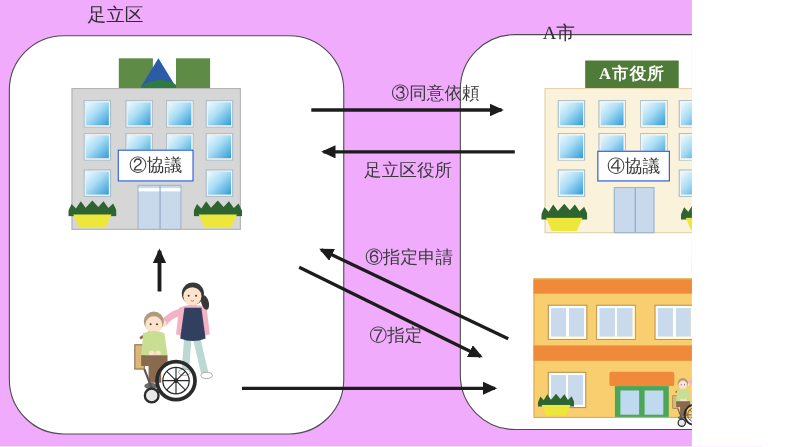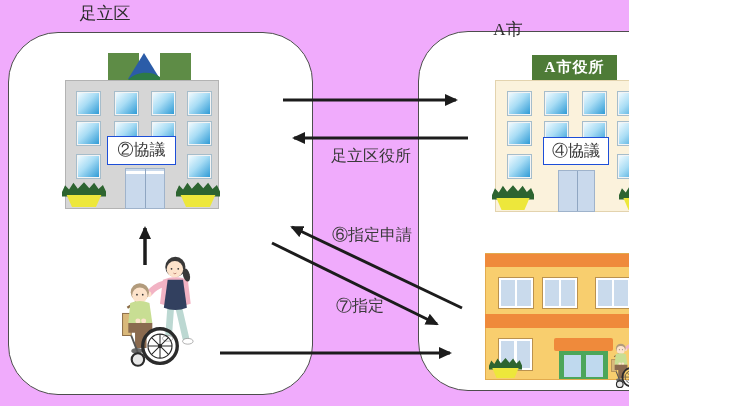--- a/index.html
+++ b/index.html
@@ -198,20 +198,21 @@
   <svg class="people" style="left:112px;top:252px;width:96px;height:120px;">
     <use href="#sym-people"></use>
   </svg>
   <svg class="people" style="left:606px;top:327px;width:51px;height:64px;">
     <use href="#sym-people"></use>
   </svg>
 
   <div class="txt" style="left:43px;top:269px;width:107px;font-size:16px;">①利用の申出</div>
   <div class="txt" style="left:162px;top:367px;width:80px;font-size:16px;">被保険者</div>
 
+  <div class="txt arrow-label" style="left:326px;top:77px;width:140px;">③同意依頼</div>
   <div class="txt arrow-label" style="left:301px;top:147px;width:140px;">足立区役所</div>
   <div class="txt arrow-label" style="left:310px;top:297px;width:100px;">⑦指定</div>
   <div class="txt arrow-label" style="left:302px;top:226px;width:140px;">⑥指定申請</div>
 
   <svg id="arrows">
     <defs>
       <marker id="ah" markerUnits="userSpaceOnUse" markerWidth="14" markerHeight="12" refX="11" refY="6" orient="auto">
         <path d="M0,0 L13,6 L0,12 Z" fill="#1c1c1c"></path>
       </marker>
     </defs>

